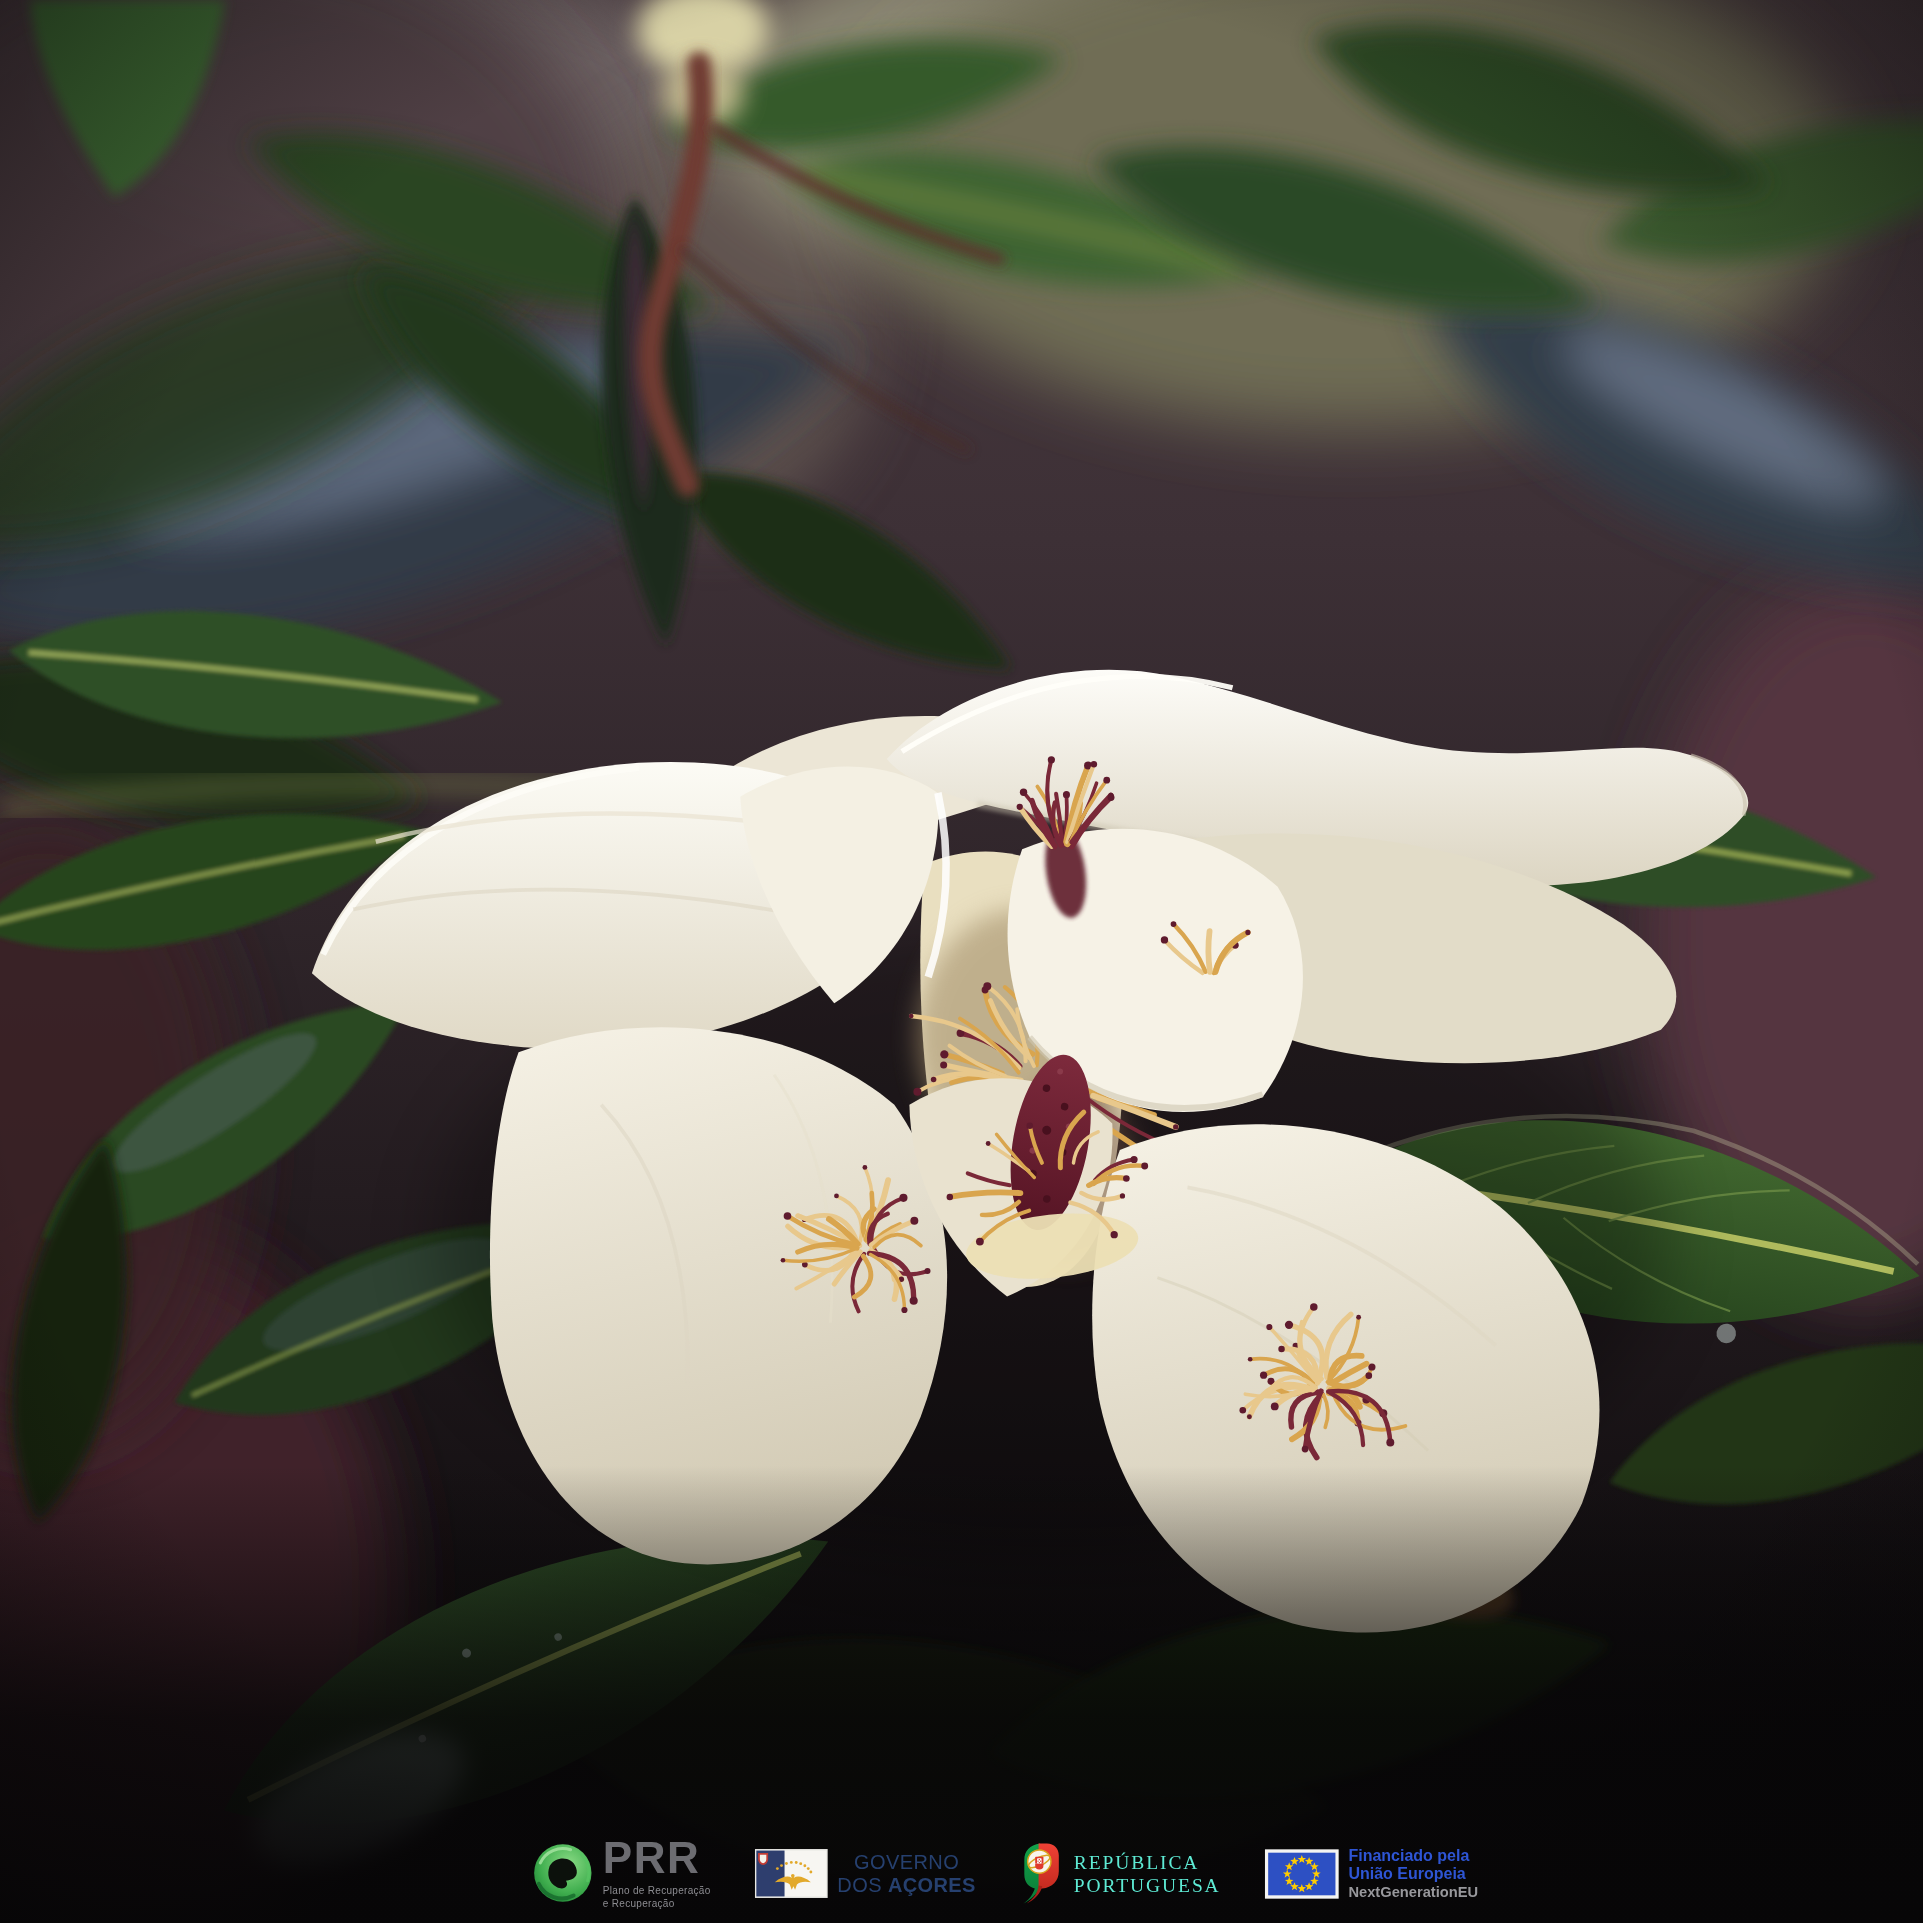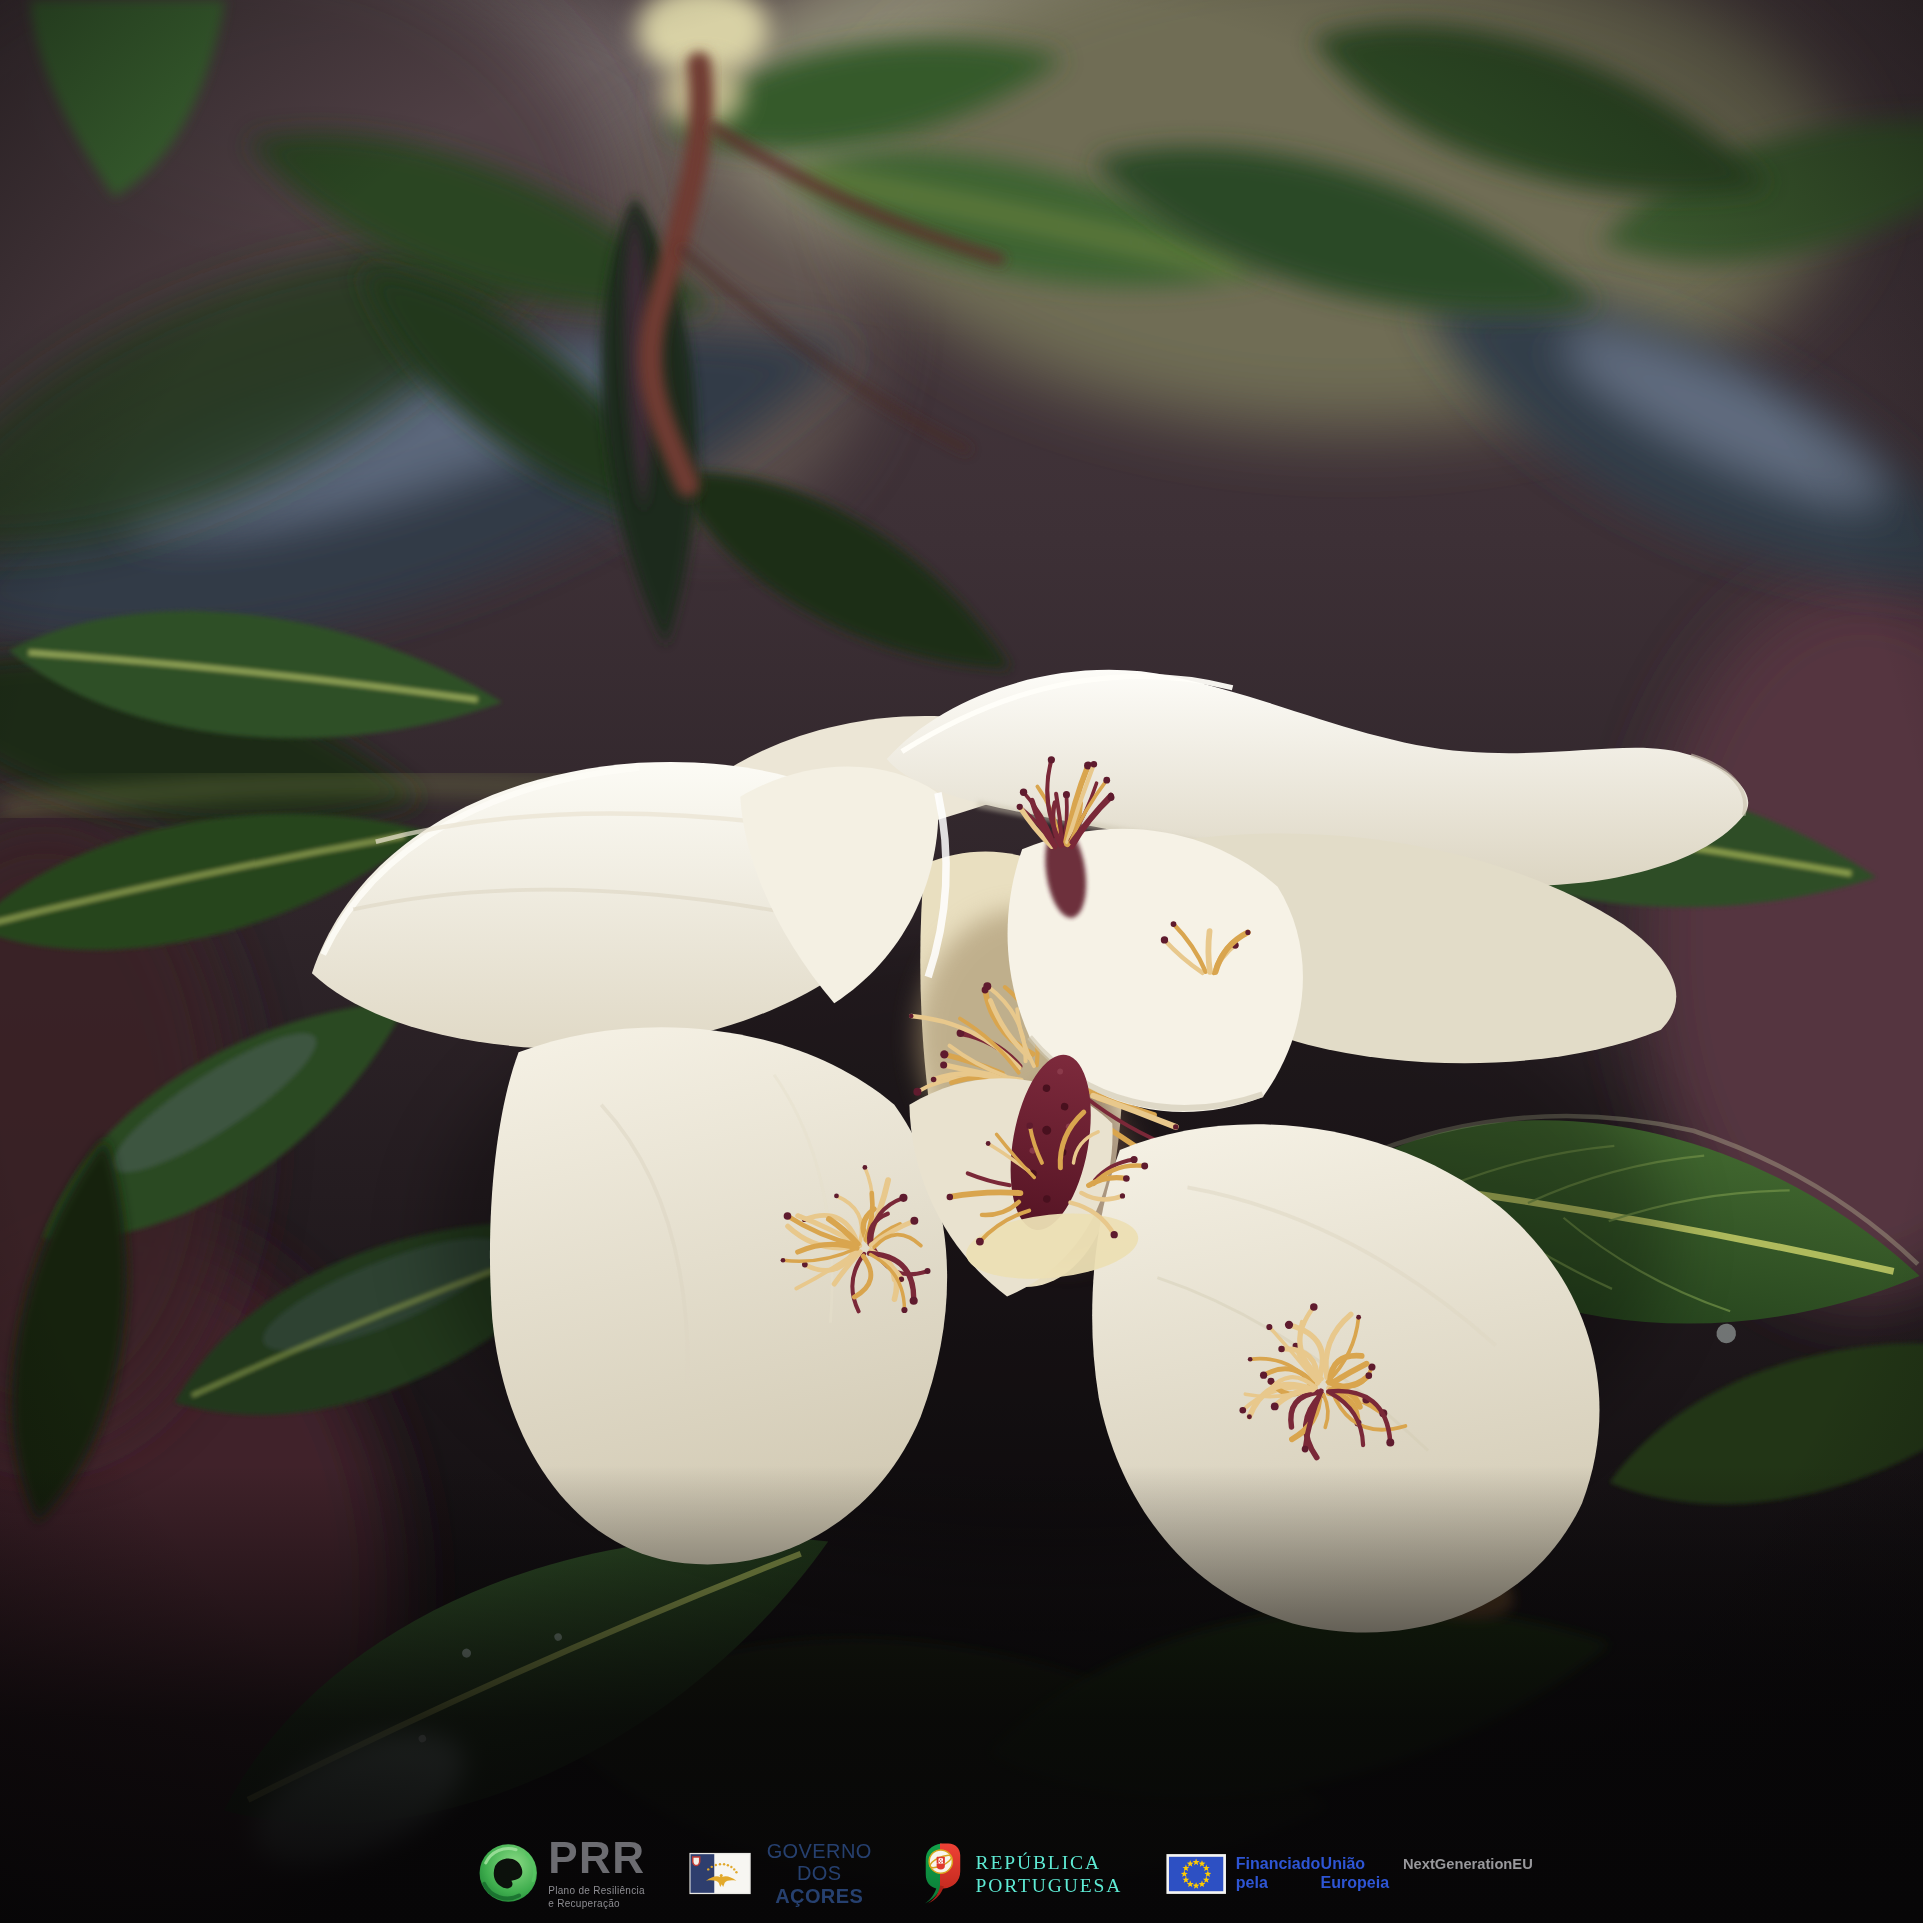--- a/index.html
+++ b/index.html
@@ -14,21 +14,21 @@
   .prr-text{margin-left:9px;display:flex;flex-direction:column;}
   .prr-word{font-size:44px;font-weight:bold;letter-spacing:1.5px;line-height:0.95;color:#6c6c71;}
   .prr-tag{margin-top:4.5px;font-size:10px;line-height:1.3;color:#8d8d92;letter-spacing:0.3px;}
   .az-flag{width:73px;height:49px;}
   .gov-text{margin-left:9.8px;font-size:20px;line-height:1.12;color:#26406f;letter-spacing:0.4px;text-align:center;}
   .gov-b{font-weight:bold;}
   .pt-mark{width:42px;height:65px;}
   .rep-text{margin-left:12px;font-family:"Liberation Serif", serif;font-size:19.5px;line-height:1.18;
             color:#5eead4;letter-spacing:1.9px;}
   .eu-flag{width:74px;height:50px;}
-  .eu-text{margin-left:9.8px;display:flex;}
+  .eu-text{margin-left:9.8px;display:flex;flex-direction:column;}
   .eu-blue{font-size:16px;font-weight:bold;line-height:1.15;color:#2e55d4;}
   .eu-gray{margin-top:1px;font-size:14.7px;color:#98989c;font-weight:bold;}
 </style>
 </head>
 <body>
 
 <div class="stage">
 
   <svg class="photo" viewBox="0 0 2560 2560">
     <defs>
@@ -525,21 +525,21 @@
         </defs>
         <circle r="37" fill="url(#prrG)"></circle>
         <path d="M-17,-9 C-8,-23 12,-21 17,-7 C21,4 14,9 4,10 C9,17 1,23 -8,18 C-18,13 -21,2 -17,-9 Z" fill="#0c110c"></path>
         <path d="M-29,-13 A32,32 0 0 1 10,-30" stroke="#9fe09b" stroke-width="4" fill="none" opacity="0.9" stroke-linecap="round"></path>
         <path d="M-31,14 A33,33 0 0 0 14,29" stroke="#17692c" stroke-width="5" fill="none" opacity="0.8" stroke-linecap="round"></path>
         <path d="M24,-24 A33,33 0 0 1 32,10" stroke="#57c463" stroke-width="4" fill="none" opacity="0.8" stroke-linecap="round"></path>
       </svg>
       <div class="prr-text">
         <div class="prr-word">PRR</div>
         <div class="prr-tag">
-          <div>Plano de Resiliência</div>
+          <div>Plano de Recuperação</div>
           <div>e Recuperação</div>
         </div>
       </div>
     </div>
 
     <div class="lockup">
       <svg class="az-flag" viewBox="0 0 97 65">
         <rect width="97" height="65" fill="#e9e9e4"></rect>
         <rect x="2" y="2" width="93" height="61" fill="#f7f6f2"></rect>
         <rect x="2" y="2" width="37.5" height="61" fill="#2e3e6e"></rect>

